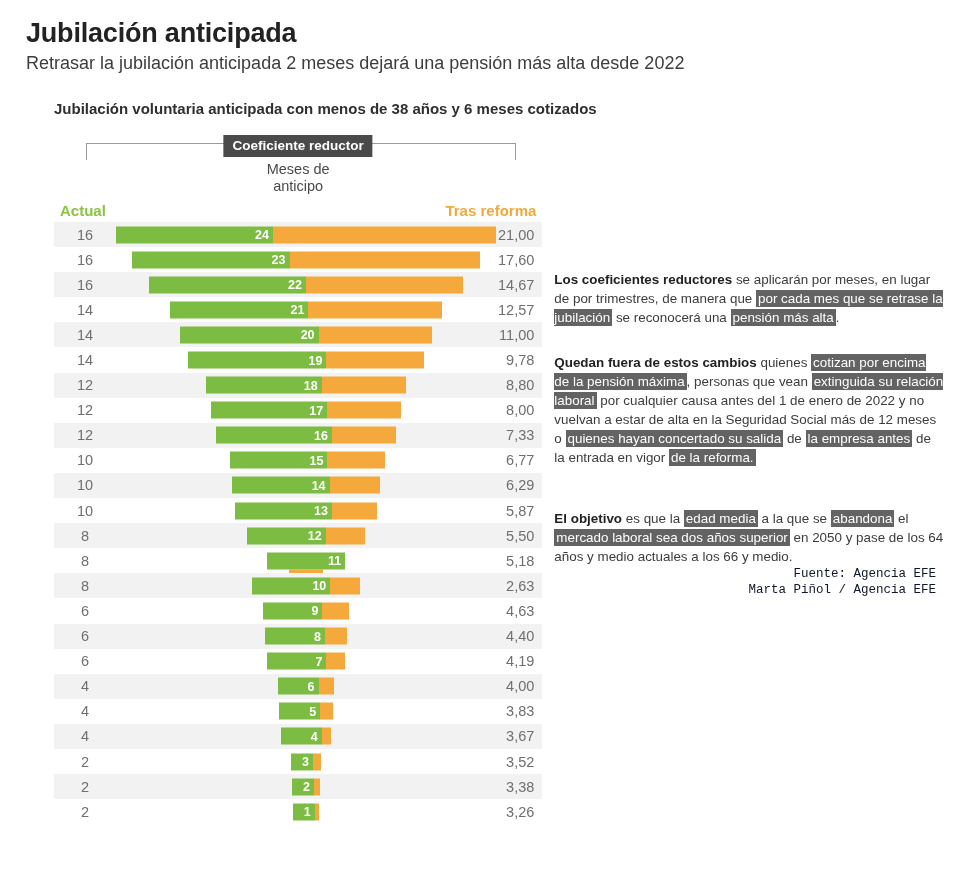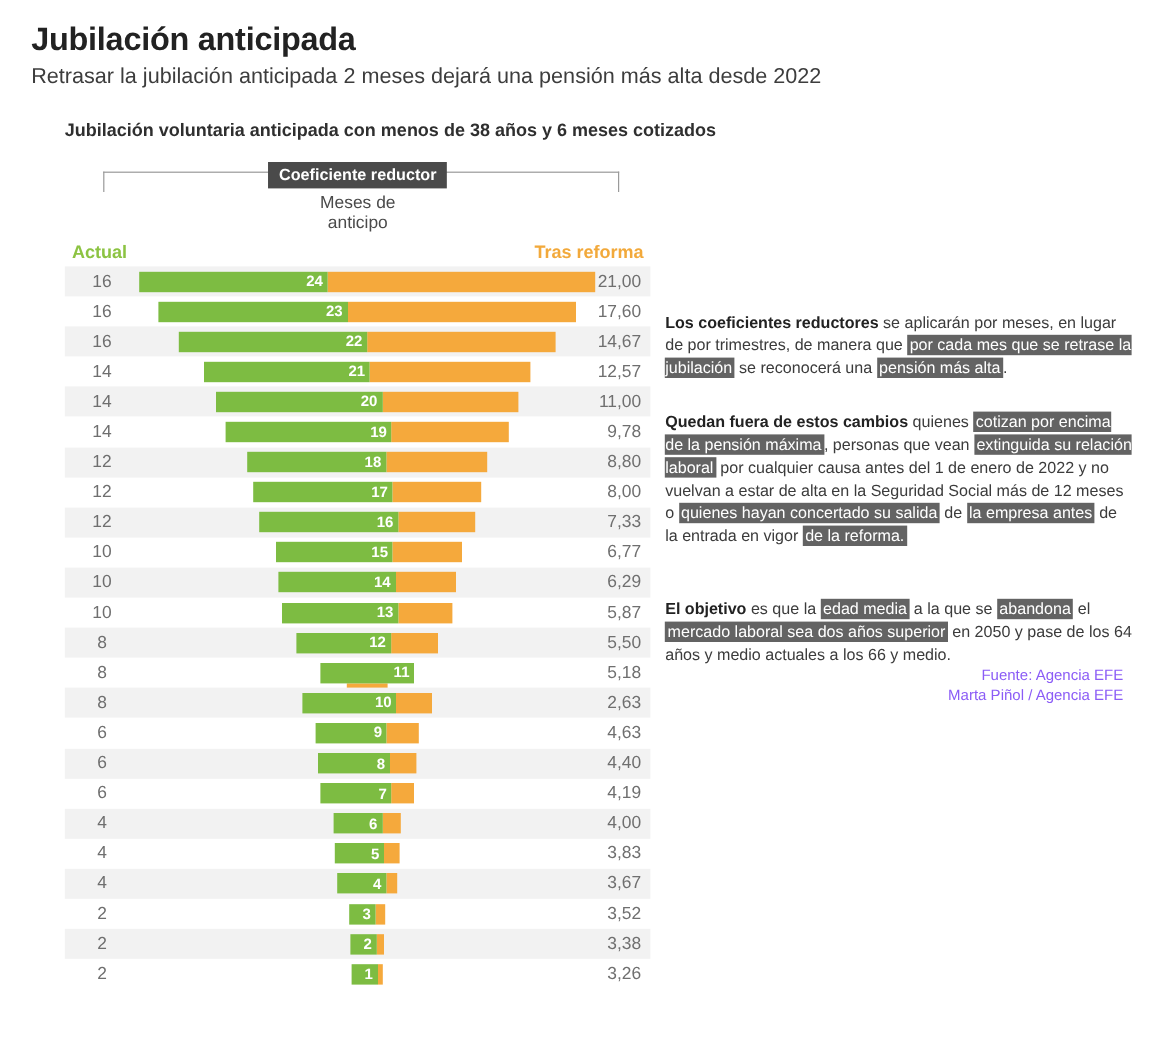--- a/index.html
+++ b/index.html
@@ -178,36 +178,37 @@
   .text-col {
     width: 400px;
     padding-left: 12px;
     padding-top: 124px;
     position: relative;
     font-size: 13.4px;
     line-height: 1.42;
     color: #3c3c3c;
   }
   .para { margin-bottom: 26px; }
-  .para.p1 { margin-top: 0; }
+  .para.p1 { margin-top: 11px; }
   .para.p2 { margin-top: 24px; }
   .para.p3 { margin-top: 42px; }
   .hl {
     background: #636363;
     color: #ffffff;
     padding: 1px 2px;
   }
   .source {
     position: absolute;
     right: 8px;
     bottom: -6px;
     text-align: right;
-    color: #8b5cf6;
+    color: #0f172a;
     font-size: 12.5px;
     line-height: 1.3;
+    font-family: Liberation Mono, monospace;
   }
 </style>
 </head>
 <body>
 
 <div class="page">
 
   <h1 class="title">Jubilación anticipada</h1>
   <h2 class="subtitle">Retrasar la jubilación anticipada 2 meses dejará una pensión más alta desde 2022</h2>
 

